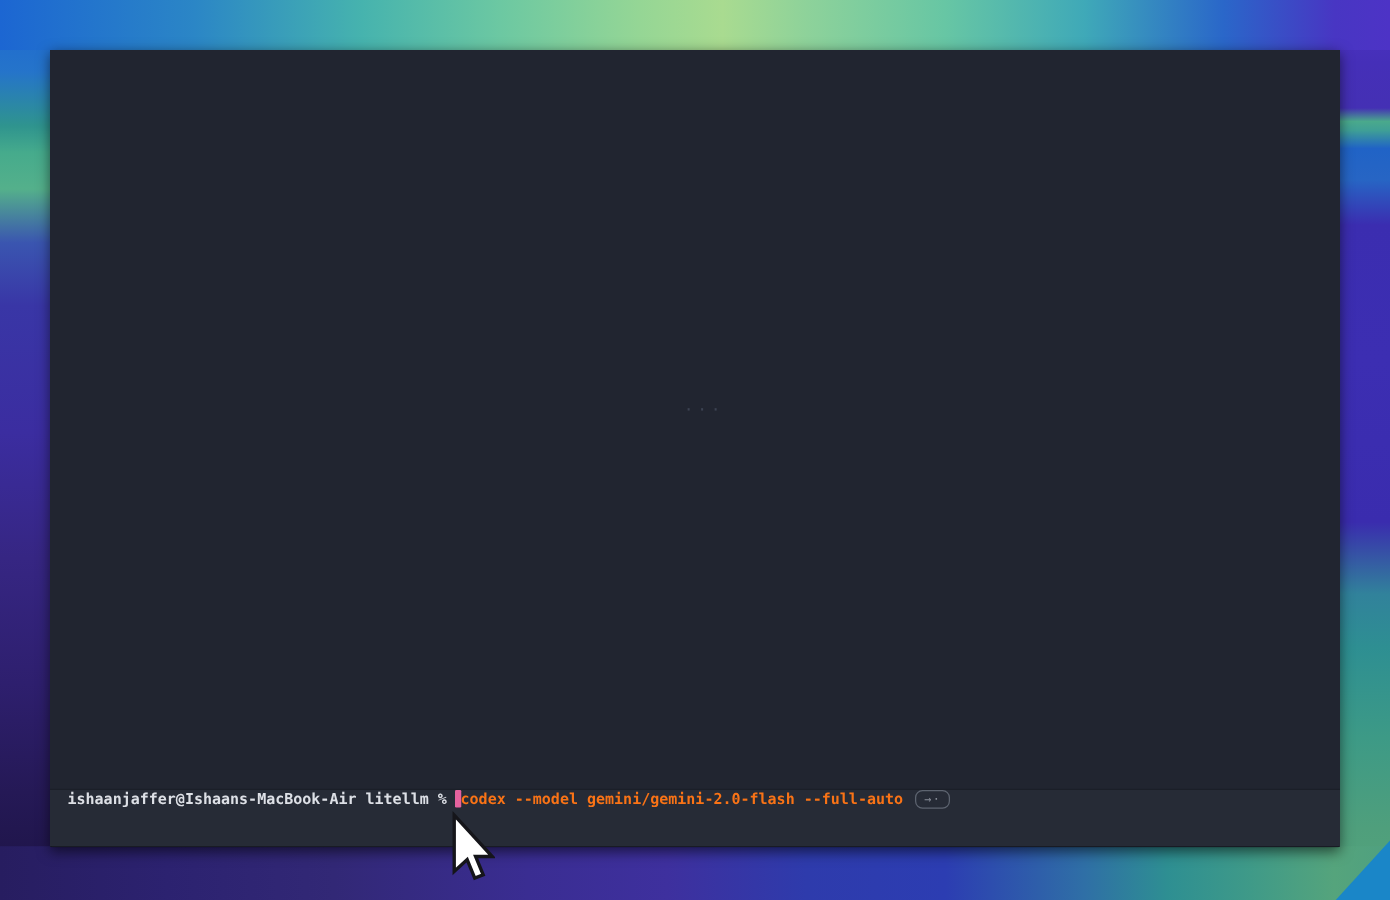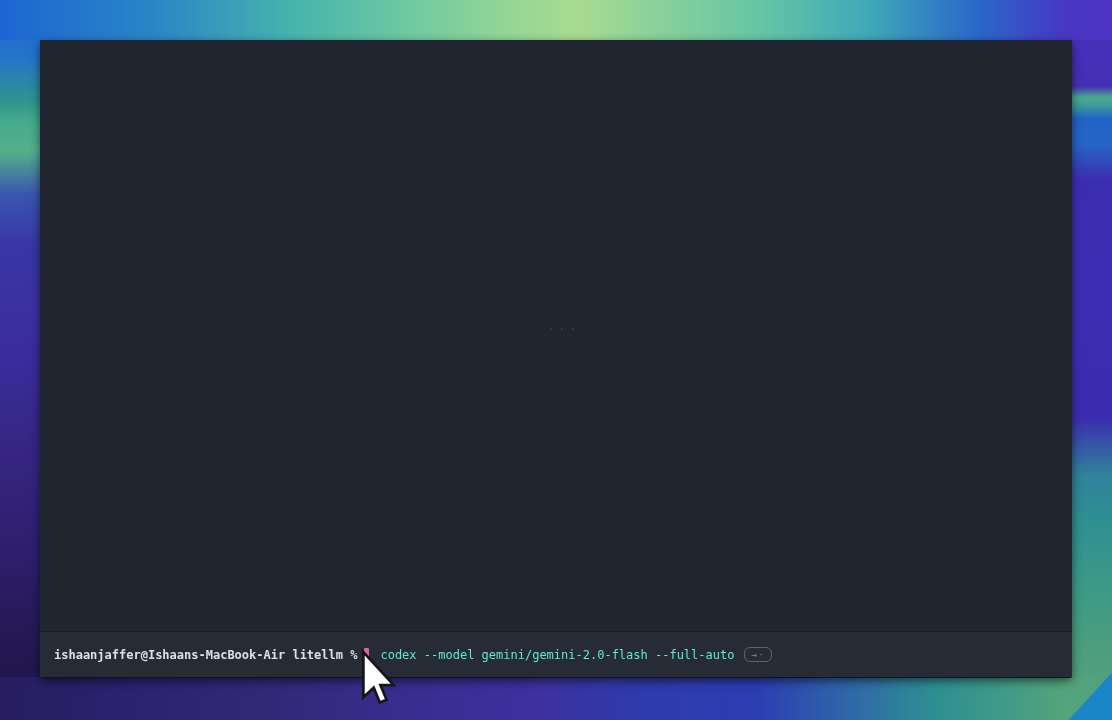--- a/index.html
+++ b/index.html
@@ -25,26 +25,26 @@
     clip-path:polygon(30% 100%,100% 18%,100% 100%);}
 
   
   .terminal{position:absolute;left:40px;top:40px;width:1032px;height:637px;z-index:5;
     background:#222631;border-radius:2px;box-shadow:0 3px 10px rgba(0,0,0,.55);
     border-bottom:1px solid #10131a;}
   .terminal-body{position:absolute;left:0;top:0;right:0;bottom:47px;background:#212530;}
   .loading-dots{position:absolute;left:507px;top:281px;color:#3c4352;font-size:13px;
     letter-spacing:3px;user-select:none;}
   .input-bar{position:absolute;left:0;right:0;bottom:0;height:46px;background:#262b36;
-    border-top:1px solid #1b1f28;display:flex;align-items:center;padding-left:14px;
+    border-top:1px solid #1b1f28;display:flex;padding-left:14px;
     box-sizing:border-box;font-size:12px;white-space:pre;}
   .prompt-text{color:#dde0e6;font-weight:700;}
   .caret{display:inline-block;width:5px;height:14px;background:#e5629e;margin-left:7px;
     margin-right:-1px;vertical-align:middle;border-radius:1px;}
-  .command-text{color:#5eead4;font-weight:400;margin-left:12px;}
+  .command-text{color:#f97316;font-weight:700;}
   .hint-badge{display:inline-flex;align-items:center;justify-content:center;margin-left:10px;
     height:13px;padding:0 6px;border:1px solid #5d6470;border-radius:6px;color:#868b96;
     font-size:9.5px;letter-spacing:1px;line-height:1;}
 
   
   .mouse-cursor{position:absolute;left:360px;top:649px;z-index:20;pointer-events:none;}
 </style>
 </head>
 <body>
 

